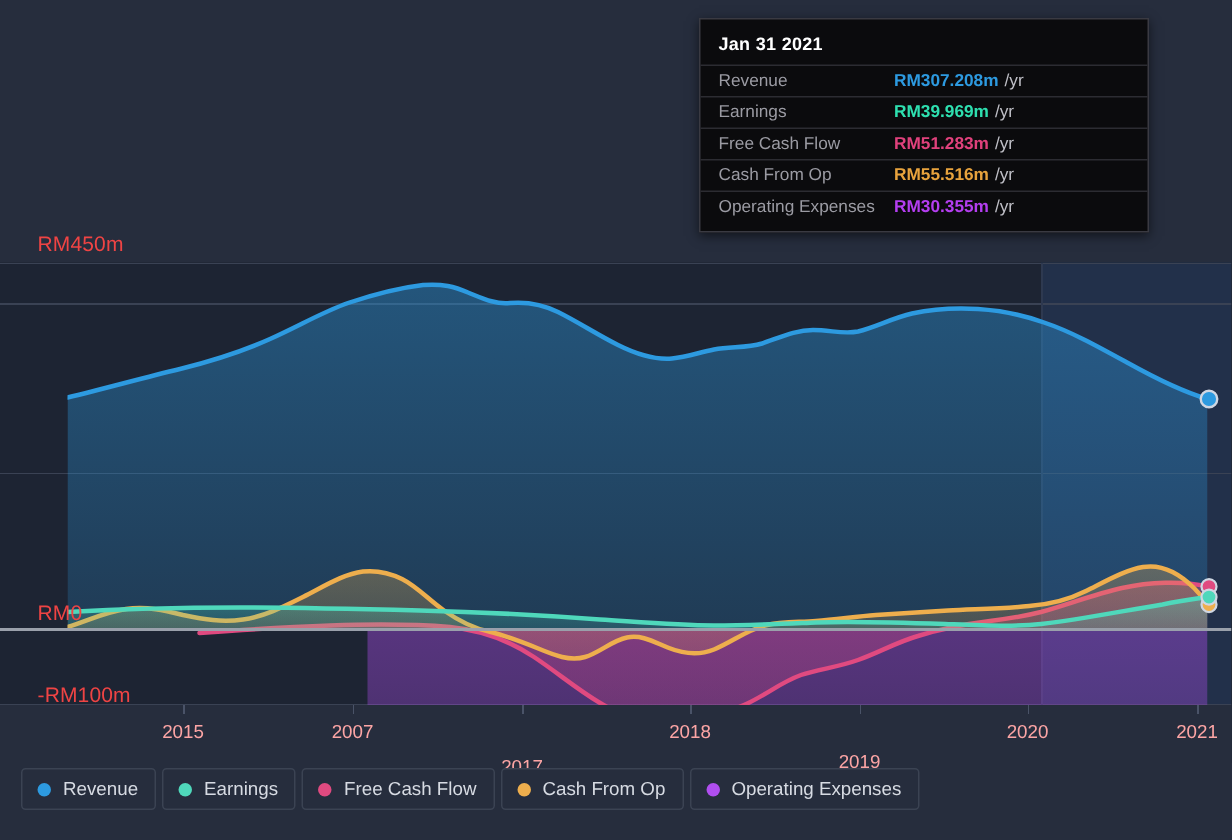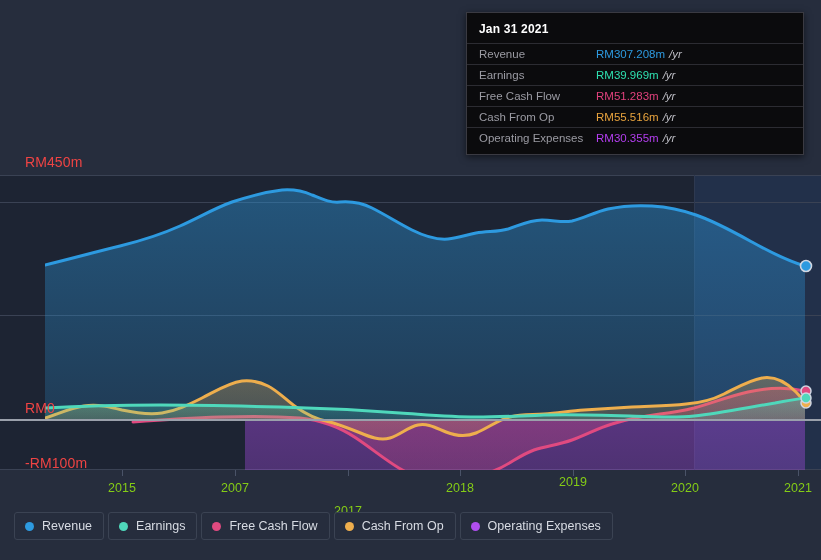--- a/index.html
+++ b/index.html
@@ -13,45 +13,45 @@
   
   #plot-wrap{position:absolute;left:0;top:160px;width:821px;height:325px;}
   #plot-svg{position:absolute;left:0;top:0;}
 
   
   .y-label{
     position:absolute;font-size:14px;color:#ef4444;
     letter-spacing:.1px;white-space:nowrap;
   }
   .x-label{
-    position:absolute;font-size:12.5px;color:#84cc16;
+    position:absolute;font-size:12.5px;color:#fca5a5;
     text-align:center;white-space:nowrap;
   }
 
   
   #tooltip{
-    position:absolute;left:466px;top:12px;width:338px;
+    position:absolute;left:466px;top:12px;width:300px;
     background:#0b0b0d;border:1px solid #3a3a42;
     padding:8px 0 6px 0;box-sizing:border-box;
     box-shadow:0 2px 7px rgba(0,0,0,.55);
   }
   #tooltip .tt-date{
     font-size:12px;font-weight:bold;color:#ffffff;
     padding:1px 12px 7px 12px;letter-spacing:.2px;
   }
   .tt-row{
     display:flex;align-items:baseline;
     padding:3px 12px 3px 12px;
     border-top:1px solid #2c2c32;
     font-size:11.5px;line-height:14px;
   }
   .tt-row.noline{border-top:none;padding-top:1px;}
   .tt-name{color:#9b9ba3;width:117px;flex:0 0 117px;}
-  .tt-val{font-weight:normal;}
-  .tt-unit{color:#bfbfc6;font-weight:normal;margin-left:4px;font-style:italic;}
+  .tt-val{font-weight:bold;}
+  .tt-unit{color:#bfbfc6;font-weight:normal;margin-left:4px;}
   .tt-sub{color:#c9c9d0;font-weight:normal;}
 
   
   #legend{
     position:absolute;left:14px;top:512px;
     display:flex;gap:4px;align-items:center;
   }
   .legend-item{
     display:flex;align-items:center;gap:8px;
     border:1px solid #3b4353;border-radius:3px;
@@ -212,21 +212,21 @@
   </div>
 
   <div class="y-label" style="left:25px;top:154px;">RM450m</div>
   <div class="y-label" style="left:25px;top:400px;">RM0</div>
   <div class="y-label" style="left:25px;top:455px;text-align:right;">-RM100m</div>
 
   <div class="x-label" style="left:92px;top:481px;width:60px;">2015</div>
   <div class="x-label" style="left:205px;top:481px;width:60px;">2007</div>
   <div class="x-label" style="left:318px;top:504px;width:60px;">2017</div>
   <div class="x-label" style="left:430px;top:481px;width:60px;">2018</div>
-  <div class="x-label" style="left:543px;top:475px;width:60px;">2019</div>
+  <div class="x-label" style="left:543px;top:501px;width:60px;">2019</div>
   <div class="x-label" style="left:655px;top:481px;width:60px;">2020</div>
   <div class="x-label" style="left:768px;top:481px;width:60px;">2021</div>
 
   <div id="tooltip">
     <div class="tt-date">Jan 31 2021</div>
 
     <div class="tt-row">
       <span class="tt-name">Revenue</span>
       <span class="tt-val" style="color:#2d9ae0">RM307.208m</span>
       <span class="tt-unit">/yr</span>

